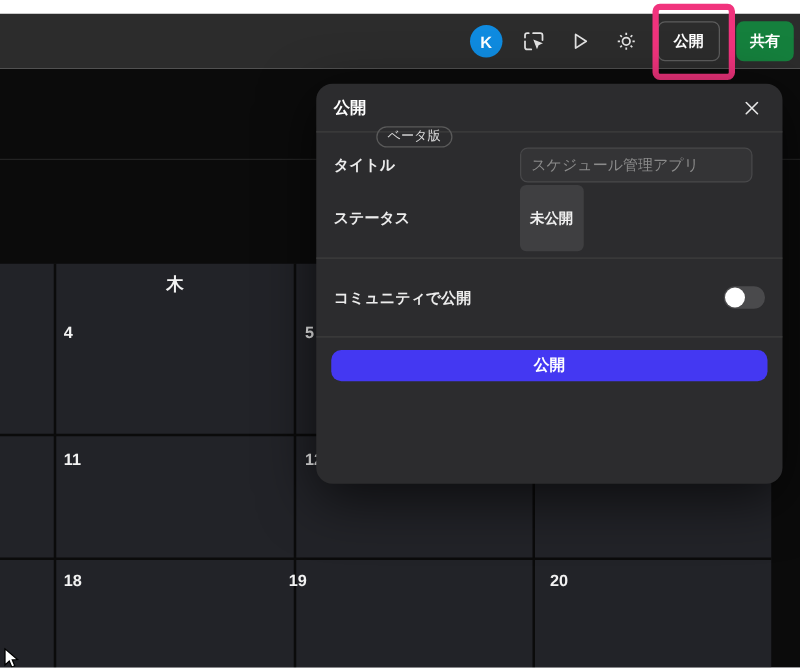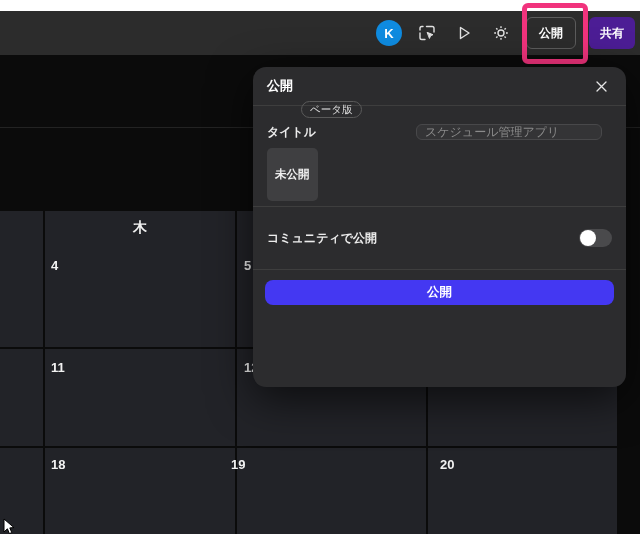--- a/index.html
+++ b/index.html
@@ -9,21 +9,21 @@
 
   
   .canvas { position:absolute; left:0; top:55px; width:640px; height:479px; background:#0b0b0b; }
   .canvas-hairline { position:absolute; left:0; top:127px; width:640px; height:1px; background:#232323; }
 
   
   .toolbar { position:absolute; left:0; top:11px; width:640px; height:44px; background:#2c2c2c; display:flex; align-items:center; justify-content:flex-end; padding-right:5px; gap:13px; }
   .avatar { width:26px; height:26px; border-radius:50%; background:#0f8be0; color:#fff; font-size:13px; font-weight:700; display:flex; align-items:center; justify-content:center; }
   .tb-icon { width:24px; height:24px; display:flex; align-items:center; justify-content:center; color:#e2e2e2; }
   .tb-publish { height:32px; padding:0 12px; border:1px solid #5c5c5c; border-radius:6px; background:transparent; color:#ffffff; font-size:12px; font-weight:600; display:flex; align-items:center; }
-  .tb-share { height:32px; padding:0 11px; border:none; border-radius:6px; background:#4c1d95; color:#ffffff; font-size:12px; font-weight:600; display:flex; align-items:center; }
+  .tb-share { height:32px; padding:0 11px; border:none; border-radius:6px; background:#15803d; color:#ffffff; font-size:12px; font-weight:600; display:flex; align-items:center; }
 
   
   .calendar { position:absolute; left:0; top:211px; width:617px; height:323px; background:#222328; }
   .vline { position:absolute; top:0; width:2px; height:323px; background:#0b0b0b; }
   .hline { position:absolute; left:0; width:617px; height:2px; background:#0b0b0b; }
   .weekday { position:absolute; left:44px; top:219px; width:192px; text-align:center; color:#f2f2f2; font-size:14px; font-weight:700; }
   .date { position:absolute; color:#f2f2f2; font-size:13px; font-weight:700; }
 
   
   .annotation-box { position:absolute; left:522px; top:3px; width:66px; height:61px; border:5px solid #f1337d; border-radius:6px; z-index:6; }
@@ -35,21 +35,21 @@
   .dialog { position:absolute; left:253px; top:67px; width:373px; height:320px; background:#2c2c2e; border-radius:13px; box-shadow:0 12px 44px rgba(0,0,0,.65); z-index:10; color:#ececec; }
   .dlg-header { height:38px; display:flex; align-items:center; padding:0 14px; gap:8px; }
   .dlg-title { font-size:13px; font-weight:700; color:#ffffff; }
   .beta-badge { font-size:10.5px; color:#dcdcdc; border:1px solid #5a5a5a; border-radius:10px; padding:2px 8px; line-height:1.1;margin-top:47px; }
   .dlg-close { margin-left:auto; width:22px; height:22px; display:flex; align-items:center; justify-content:center; color:#e6e6e6; cursor:default; }
   .divider { height:1px; background:#3e3e3e; width:100%; }
   .dlg-body { padding:4px 14px 0 14px; }
   .frow { display:flex; align-items:center; min-height:32px;gap:19px; }
   .frow-title { margin-top:6px; }
   .flabel { width:130px; font-size:12px; font-weight:600; color:#ececec; }
-  .title-input { width:186px; height:16px; background:#343436; border:1px solid #48484a; border-radius:6px; color:#e8e8e8; font-size:12px; padding:0 8px; outline:none; font-family:inherit; }
+  .title-input { width:186px; height:28px; background:#343436; border:1px solid #48484a; border-radius:6px; color:#e8e8e8; font-size:12px; padding:0 8px; outline:none; font-family:inherit; }
   .title-input::placeholder { color:#8b8b8b; }
   .url-value { font-size:12.5px; color:#e8e8e8; display:flex; align-items:center; gap:4px; }
   .status-badge { background:#3f3f41; border-radius:5px; padding:19px 8px; font-size:11.5px; font-weight:600; color:#f0f0f0; }
   .community-row { display:flex; align-items:center; padding:0 14px; height:62px; }
   .community-label { font-size:12px; font-weight:600; color:#ececec; }
   .toggle { margin-left:auto; width:33px; height:18px; border-radius:9px; background:#4a4a4c; position:relative; }
   .toggle-knob { position:absolute; left:1px; top:1px; width:16px; height:16px; border-radius:50%; background:#ffffff; }
   .terms { padding:9px 14px 0 14px; font-size:11.5px; line-height:1.62; color:#e6e6e6; letter-spacing:.2px; }
   .terms a { color:#9e99f3; text-decoration:none; }
   .publish-btn { display:block; margin:10px 12px 0 12px; width:349px; height:25px; background:#4438f2; border:none; border-radius:8px; color:#ffffff; font-size:12.5px; font-weight:700; font-family:inherit; }
@@ -122,20 +122,21 @@
       </span>
     </div>
     <div class="divider"></div>
 
     <div class="dlg-body">
       <div class="frow frow-title">
         <span class="flabel">タイトル</span>
         <input class="title-input" type="text" placeholder="スケジュール管理アプリ" style="">
       </div>
       <div class="frow">
+        <span class="flabel">ステータス</span>
         <span class="status-badge">未公開</span>
       </div>
     </div>
 
     <div class="divider" style="margin-top:5px"></div>
 
     <div class="community-row">
       <span class="community-label">コミュニティで公開</span>
       <span class="toggle">
         <span class="toggle-knob"></span>

